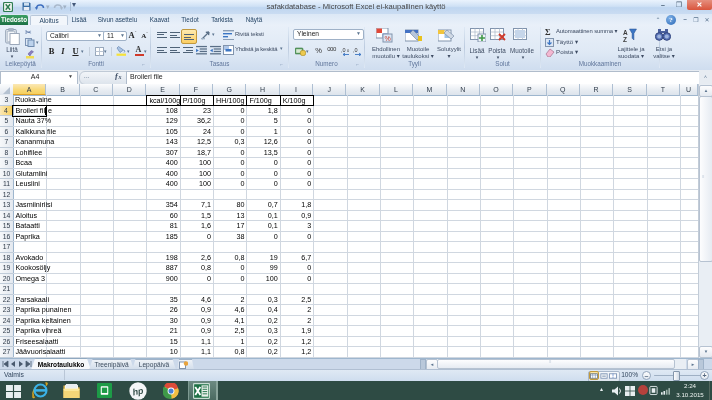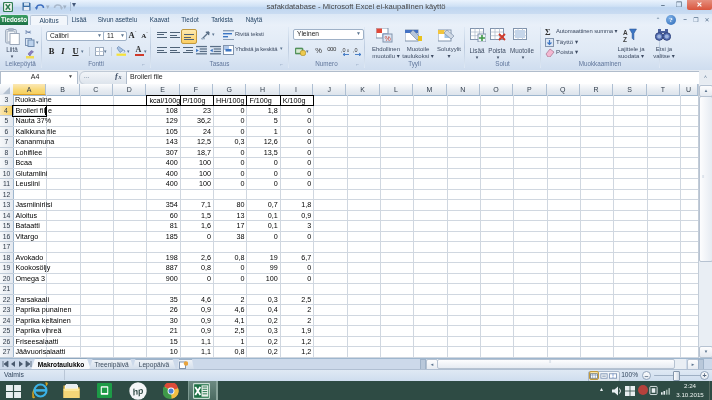--- a/index.html
+++ b/index.html
@@ -429,21 +429,21 @@
 <div style="position:absolute;left:179.75px;top:210.50px;width:33.35px;height:10.50px;font:7.2px &quot;Liberation Sans&quot;,sans-serif;color:#000;line-height:10.50px;text-align:right;padding-right:2px;box-sizing:border-box;">1,5</div>
 <div style="position:absolute;left:213.10px;top:210.50px;width:33.35px;height:10.50px;font:7.2px &quot;Liberation Sans&quot;,sans-serif;color:#000;line-height:10.50px;text-align:right;padding-right:2px;box-sizing:border-box;">13</div>
 <div style="position:absolute;left:246.45px;top:210.50px;width:33.35px;height:10.50px;font:7.2px &quot;Liberation Sans&quot;,sans-serif;color:#000;line-height:10.50px;text-align:right;padding-right:2px;box-sizing:border-box;">0,1</div>
 <div style="position:absolute;left:279.80px;top:210.50px;width:33.35px;height:10.50px;font:7.2px &quot;Liberation Sans&quot;,sans-serif;color:#000;line-height:10.50px;text-align:right;padding-right:2px;box-sizing:border-box;">0,9</div>
 <div style="position:absolute;left:13.5px;top:221.00px;width:120px;height:10.50px;font:7.2px &quot;Liberation Sans&quot;,sans-serif;color:#000;line-height:10.50px;padding-left:2px;white-space:nowrap;">Bataatti</div>
 <div style="position:absolute;left:146.40px;top:221.00px;width:33.35px;height:10.50px;font:7.2px &quot;Liberation Sans&quot;,sans-serif;color:#000;line-height:10.50px;text-align:right;padding-right:2px;box-sizing:border-box;">81</div>
 <div style="position:absolute;left:179.75px;top:221.00px;width:33.35px;height:10.50px;font:7.2px &quot;Liberation Sans&quot;,sans-serif;color:#000;line-height:10.50px;text-align:right;padding-right:2px;box-sizing:border-box;">1,6</div>
 <div style="position:absolute;left:213.10px;top:221.00px;width:33.35px;height:10.50px;font:7.2px &quot;Liberation Sans&quot;,sans-serif;color:#000;line-height:10.50px;text-align:right;padding-right:2px;box-sizing:border-box;">17</div>
 <div style="position:absolute;left:246.45px;top:221.00px;width:33.35px;height:10.50px;font:7.2px &quot;Liberation Sans&quot;,sans-serif;color:#000;line-height:10.50px;text-align:right;padding-right:2px;box-sizing:border-box;">0,1</div>
 <div style="position:absolute;left:279.80px;top:221.00px;width:33.35px;height:10.50px;font:7.2px &quot;Liberation Sans&quot;,sans-serif;color:#000;line-height:10.50px;text-align:right;padding-right:2px;box-sizing:border-box;">3</div>
-<div style="position:absolute;left:13.5px;top:231.50px;width:120px;height:10.50px;font:7.2px &quot;Liberation Sans&quot;,sans-serif;color:#000;line-height:10.50px;padding-left:2px;white-space:nowrap;">Vitargo</div>
+<div style="position:absolute;left:13.5px;top:231.50px;width:120px;height:10.50px;font:7.2px &quot;Liberation Sans&quot;,sans-serif;color:#000;line-height:10.50px;padding-left:2px;white-space:nowrap;">Paprika</div>
 <div style="position:absolute;left:146.40px;top:231.50px;width:33.35px;height:10.50px;font:7.2px &quot;Liberation Sans&quot;,sans-serif;color:#000;line-height:10.50px;text-align:right;padding-right:2px;box-sizing:border-box;">185</div>
 <div style="position:absolute;left:179.75px;top:231.50px;width:33.35px;height:10.50px;font:7.2px &quot;Liberation Sans&quot;,sans-serif;color:#000;line-height:10.50px;text-align:right;padding-right:2px;box-sizing:border-box;">0</div>
 <div style="position:absolute;left:213.10px;top:231.50px;width:33.35px;height:10.50px;font:7.2px &quot;Liberation Sans&quot;,sans-serif;color:#000;line-height:10.50px;text-align:right;padding-right:2px;box-sizing:border-box;">38</div>
 <div style="position:absolute;left:246.45px;top:231.50px;width:33.35px;height:10.50px;font:7.2px &quot;Liberation Sans&quot;,sans-serif;color:#000;line-height:10.50px;text-align:right;padding-right:2px;box-sizing:border-box;">0</div>
 <div style="position:absolute;left:279.80px;top:231.50px;width:33.35px;height:10.50px;font:7.2px &quot;Liberation Sans&quot;,sans-serif;color:#000;line-height:10.50px;text-align:right;padding-right:2px;box-sizing:border-box;">0</div>
 <div style="position:absolute;left:13.5px;top:252.50px;width:120px;height:10.50px;font:7.2px &quot;Liberation Sans&quot;,sans-serif;color:#000;line-height:10.50px;padding-left:2px;white-space:nowrap;">Avokado</div>
 <div style="position:absolute;left:146.40px;top:252.50px;width:33.35px;height:10.50px;font:7.2px &quot;Liberation Sans&quot;,sans-serif;color:#000;line-height:10.50px;text-align:right;padding-right:2px;box-sizing:border-box;">198</div>
 <div style="position:absolute;left:179.75px;top:252.50px;width:33.35px;height:10.50px;font:7.2px &quot;Liberation Sans&quot;,sans-serif;color:#000;line-height:10.50px;text-align:right;padding-right:2px;box-sizing:border-box;">2,6</div>
 <div style="position:absolute;left:213.10px;top:252.50px;width:33.35px;height:10.50px;font:7.2px &quot;Liberation Sans&quot;,sans-serif;color:#000;line-height:10.50px;text-align:right;padding-right:2px;box-sizing:border-box;">0,8</div>
 <div style="position:absolute;left:246.45px;top:252.50px;width:33.35px;height:10.50px;font:7.2px &quot;Liberation Sans&quot;,sans-serif;color:#000;line-height:10.50px;text-align:right;padding-right:2px;box-sizing:border-box;">19</div>

